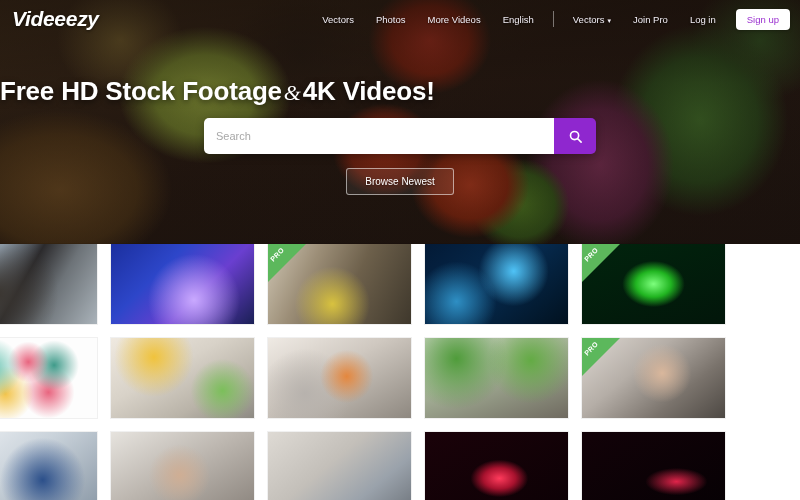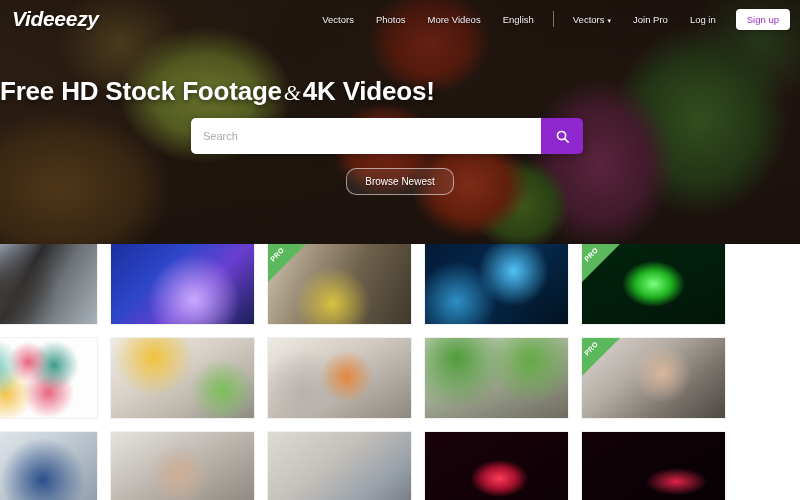--- a/index.html
+++ b/index.html
@@ -71,21 +71,21 @@
     position:absolute; top:70px; left:0; width:800px;
     text-align:left;
     font-size:26px; font-weight:bold; color:#ffffff;
     letter-spacing:-.2px;
     text-shadow:0 2px 6px rgba(0,0,0,.6);
     margin-top:6px;
   }
   .amp { font-family:"Liberation Serif", serif; font-style:italic; font-weight:normal; font-size:22px; padding:0 2px; }
 
   .search-wrap {
-    position:absolute; top:118px; left:191px;
+    position:absolute; top:118px; left:204px;
     width:392px; height:36px;
     display:flex;
     border-radius:5px; overflow:hidden;
     box-shadow:0 2px 8px rgba(0,0,0,.3);
   }
   .search-input {
     flex:1; border:none; outline:none;
     background:#fff; font-size:11px; color:#333;
     padding:0 12px; font-family:"Liberation Sans", sans-serif;
   }
@@ -95,21 +95,21 @@
     display:flex; align-items:center; justify-content:center;
   }
 
   .cta-row {
     position:absolute; top:168px; left:0; width:800px;
     display:flex; justify-content:center; gap:14px;
   }
   .cta-btn {
     border:1px solid rgba(255,255,255,.55);
     color:#ffffff; font-size:10px;
-    padding:7px 18px; border-radius:10px;
+    padding:7px 18px; border-radius:3px;
     background:rgba(255,255,255,.07);
     white-space:nowrap;
     text-shadow:0 1px 2px rgba(0,0,0,.5);
   }
 
   
   .main { width:800px; background:#fff; }
   .section-title {
     font-size:15px; color:#3c3c3c;
     padding:18px 0 10px 12px;

